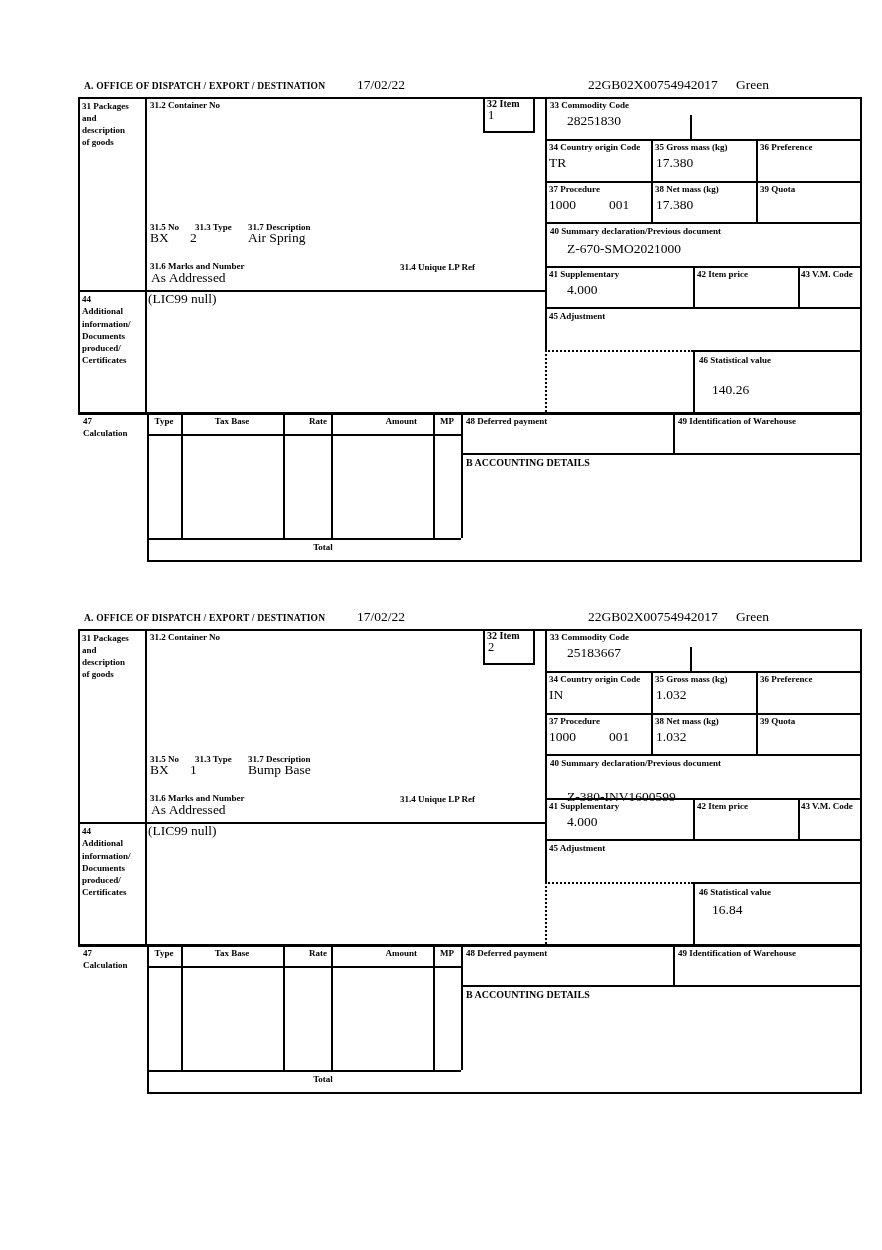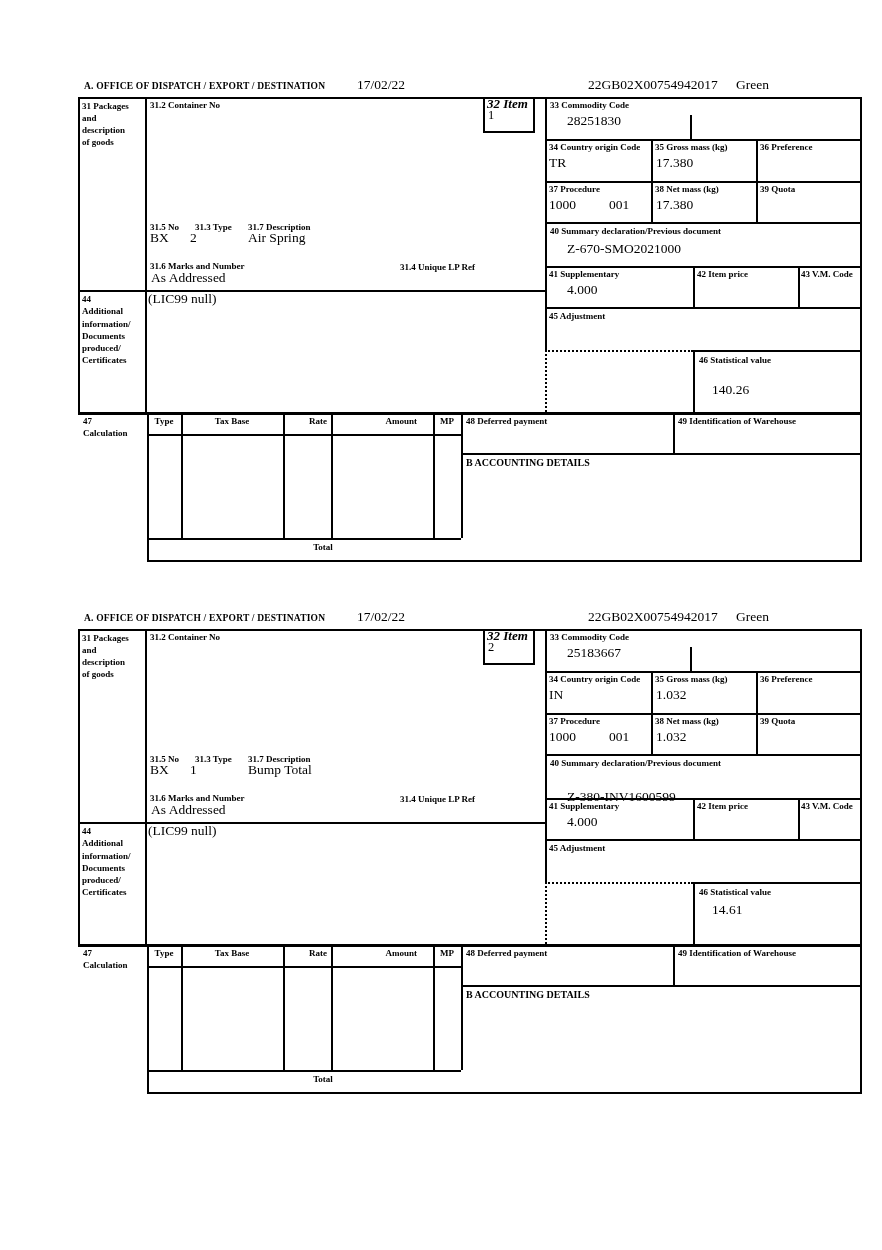--- a/index.html
+++ b/index.html
@@ -10,21 +10,21 @@
   .section{position:absolute;left:0;width:882px;height:492px;}
   
   .hl{position:absolute;height:0;border-top:2px solid #000;}
   .vl{position:absolute;width:0;border-left:2px solid #000;}
   .hv{border-top-width:3px;}
   .dot{border-top-style:dotted;}
   .dotv{border-left-style:dotted;}
   
   .t{position:absolute;white-space:nowrap;}
   .lb{font-weight:bold;font-size:9px;line-height:10px;}
-  .lbs{font-weight:bold;font-size:13px;line-height:10px;font-style:italic;}
+  .lbs{font-weight:bold;font-size:10px;line-height:10px;}
   .v{font-size:13.5px;line-height:14px;}
   .vs{font-size:12.5px;line-height:13px;}
   .stack span{display:block;white-space:nowrap;}
   .stack31 span{line-height:12px;}
   .stack44 span{line-height:12.3px;}
   .hdrcell{position:absolute;top:341px;font-weight:bold;font-size:9px;}
   .b10{font-weight:bold;font-size:10px;}
 </style>
 </head>
 <body>
@@ -212,21 +212,21 @@
 
     <span class="t lb" style="left:150px;top:25px">31.2 Container No</span>
     <span class="t lbs" style="left:487px;top:24px">32 Item</span>
     <span class="t vs" style="left:488px;top:34px">2</span>
 
     <span class="t lb" style="left:150px;top:147px">31.5 No</span>
     <span class="t lb" style="left:195px;top:147px">31.3 Type</span>
     <span class="t lb" style="left:248px;top:147px">31.7 Description</span>
     <span class="t v" style="left:150px;top:156px">BX</span>
     <span class="t v" style="left:190px;top:156px">1</span>
-    <span class="t v" style="left:248px;top:156px">Bump Total</span>
+    <span class="t v" style="left:248px;top:156px">Bump Base</span>
     <span class="t lb" style="left:150px;top:186px">31.6 Marks and Number</span>
     <span class="t lb" style="left:400px;top:187px">31.4 Unique LP Ref</span>
     <span class="t v" style="left:151px;top:196px">As Addressed</span>
 
     <span class="t v" style="left:148px;top:217px">(LIC99 null)</span>
 
     <span class="t lb" style="left:550px;top:25px">33 Commodity Code</span>
     <span class="t v" style="left:567px;top:39px">25183667</span>
 
     <span class="t lb" style="left:549px;top:67px">34 Country origin Code</span>
@@ -246,21 +246,21 @@
     <span class="t v" style="left:567px;top:183px">Z-380-INV1600599</span>
 
     <span class="t lb" style="left:549px;top:194px">41 Supplementary</span>
     <span class="t v" style="left:567px;top:208px">4.000</span>
     <span class="t lb" style="left:697px;top:194px">42 Item price</span>
     <span class="t lb" style="left:801px;top:194px">43 V.M. Code</span>
 
     <span class="t lb" style="left:549px;top:236px">45 Adjustment</span>
 
     <span class="t lb" style="left:699px;top:280px">46 Statistical value</span>
-    <span class="t v" style="left:712px;top:296px">14.61</span>
+    <span class="t v" style="left:712px;top:296px">16.84</span>
 
     <span class="t hdrcell" style="left:147px;width:34px;text-align:center">Type</span>
     <span class="t hdrcell" style="left:181px;width:102px;text-align:center">Tax Base</span>
     <span class="t hdrcell" style="left:283px;width:44px;text-align:right">Rate</span>
     <span class="t hdrcell" style="left:331px;width:86px;text-align:right">Amount</span>
     <span class="t hdrcell" style="left:433px;width:28px;text-align:center">MP</span>
     <span class="t lb" style="left:147px;top:467px;width:352px;text-align:center">Total</span>
 
     <span class="t lb" style="left:466px;top:341px">48 Deferred payment</span>
     <span class="t lb" style="left:678px;top:341px">49 Identification of Warehouse</span>

